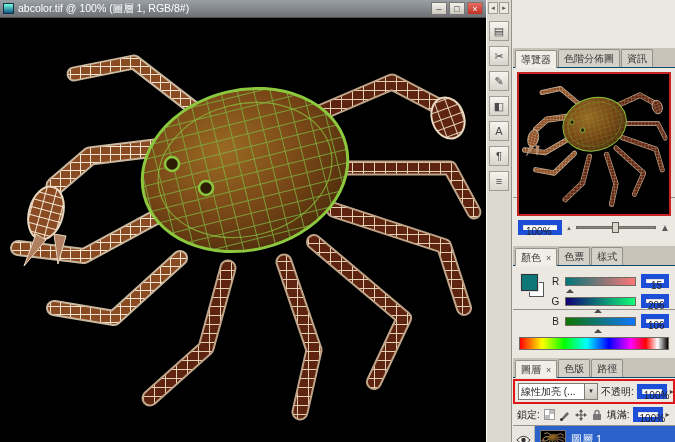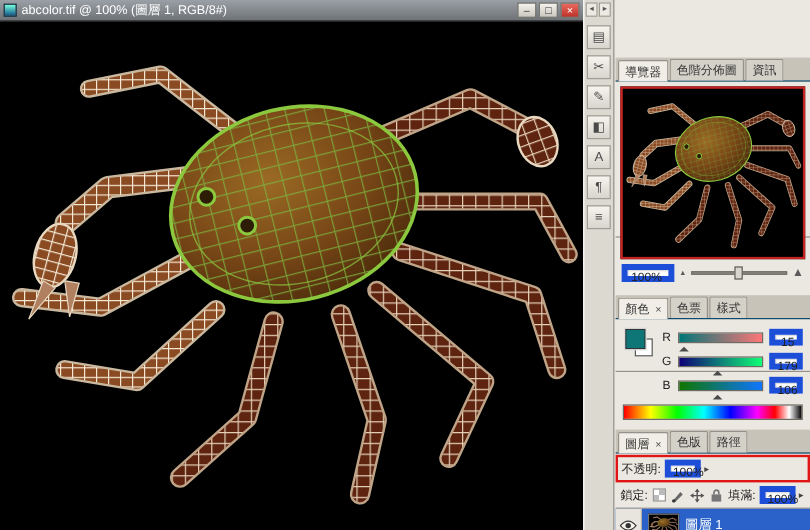--- a/index.html
+++ b/index.html
@@ -256,21 +256,21 @@
             <span class="track r">
                 <span class="ch-marker" style="left: 5.88235%;"></span>
               </span>
             <span class="inset ch-value">15</span>
           </span>
           <span class="ch-row">
             <span class="ch-label">G</span>
             <span class="track g">
                 <span class="ch-marker" style="left: 46.2745%;"></span>
               </span>
-            <span class="inset ch-value">179</span>
+            <span class="inset ch-value">206</span>
           </span>
           <span class="ch-row">
             <span class="ch-label">B</span>
             <span class="track b">
                 <span class="ch-marker" style="left: 46.6667%;"></span>
               </span>
             <span class="inset ch-value">106</span>
           </span>
         </span>
       </div>
@@ -285,20 +285,24 @@
         </span>
         <span class="tab">
             <span>色版</span>
           </span>
         <span class="tab">
             <span>路徑</span>
           </span>
       </div>
 
       <div class="blend-row" style="border-color: rgb(224, 22, 22);">
+        <span class="dropdown">
+          <span class="dd-text">線性加亮 (...</span>
+          <span class="dd-caret">▼</span>
+        </span>
         <span class="small-label">不透明:</span>
         <span class="inset pct-field">100%</span>
         <span class="spin">▸</span>
       </div>
 
       <div class="lock-row">
         <span class="small-label">鎖定:</span>
         <span class="lock-ico">
             <span class="checker"></span>
           </span>

